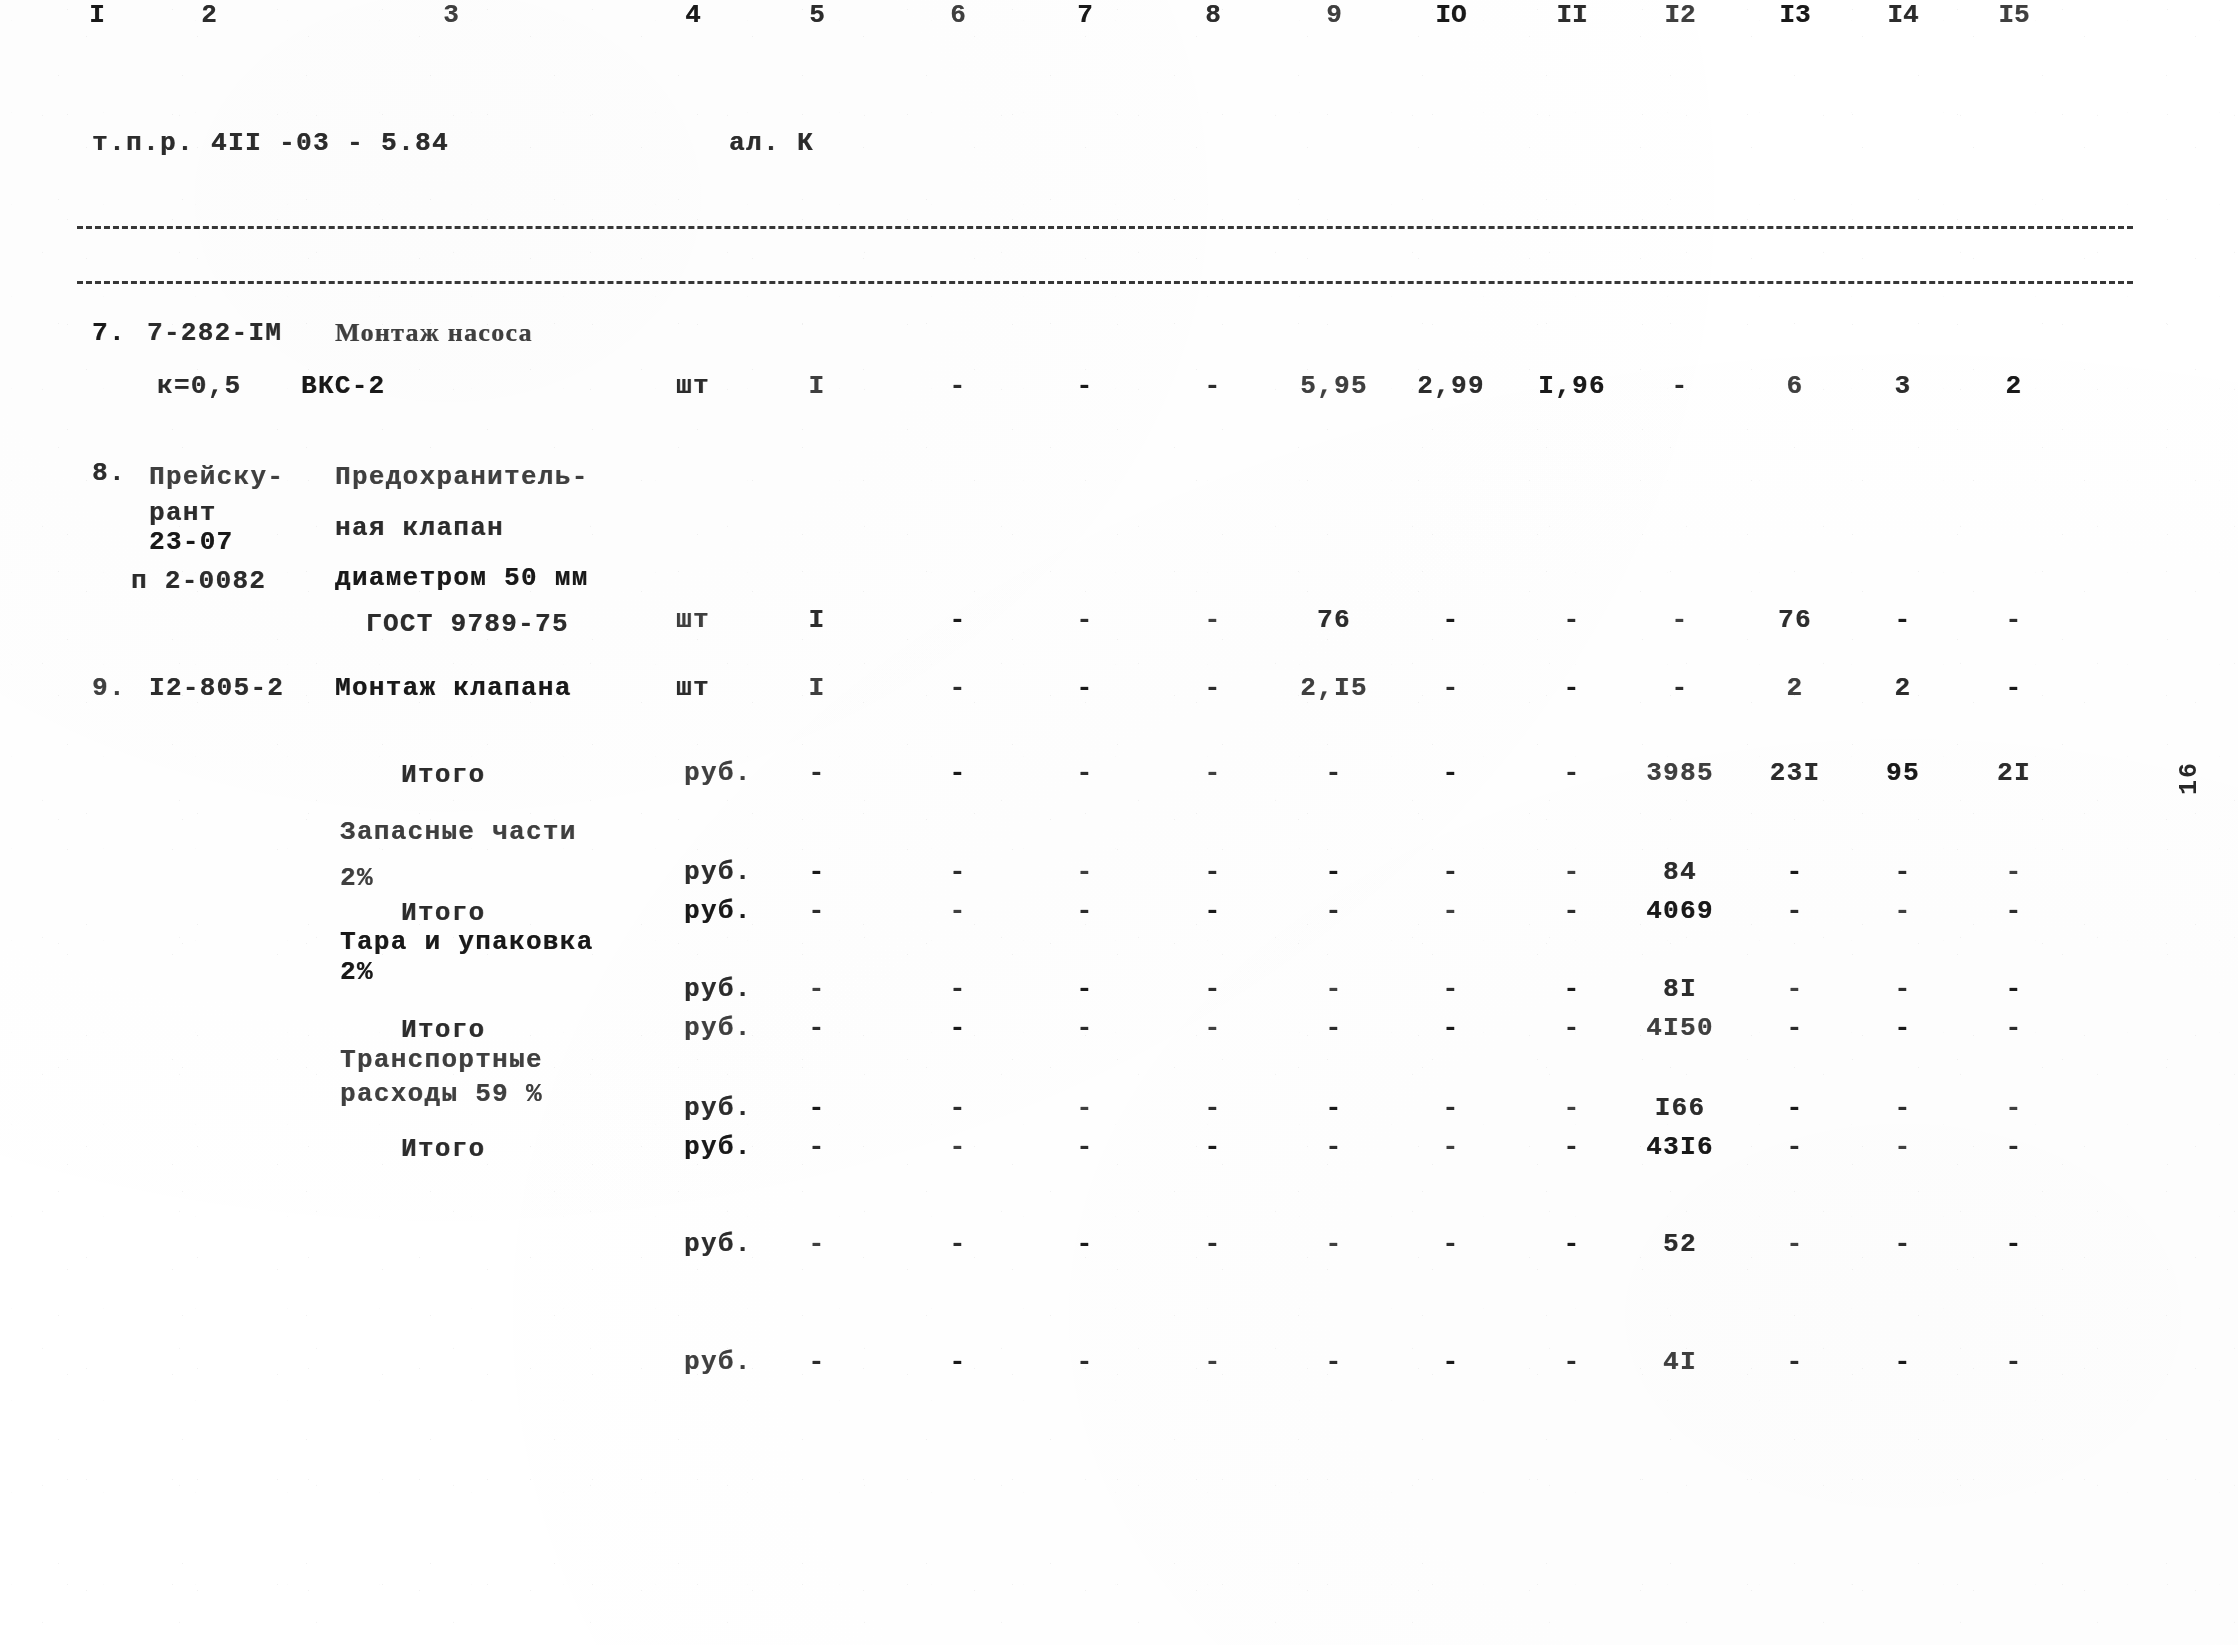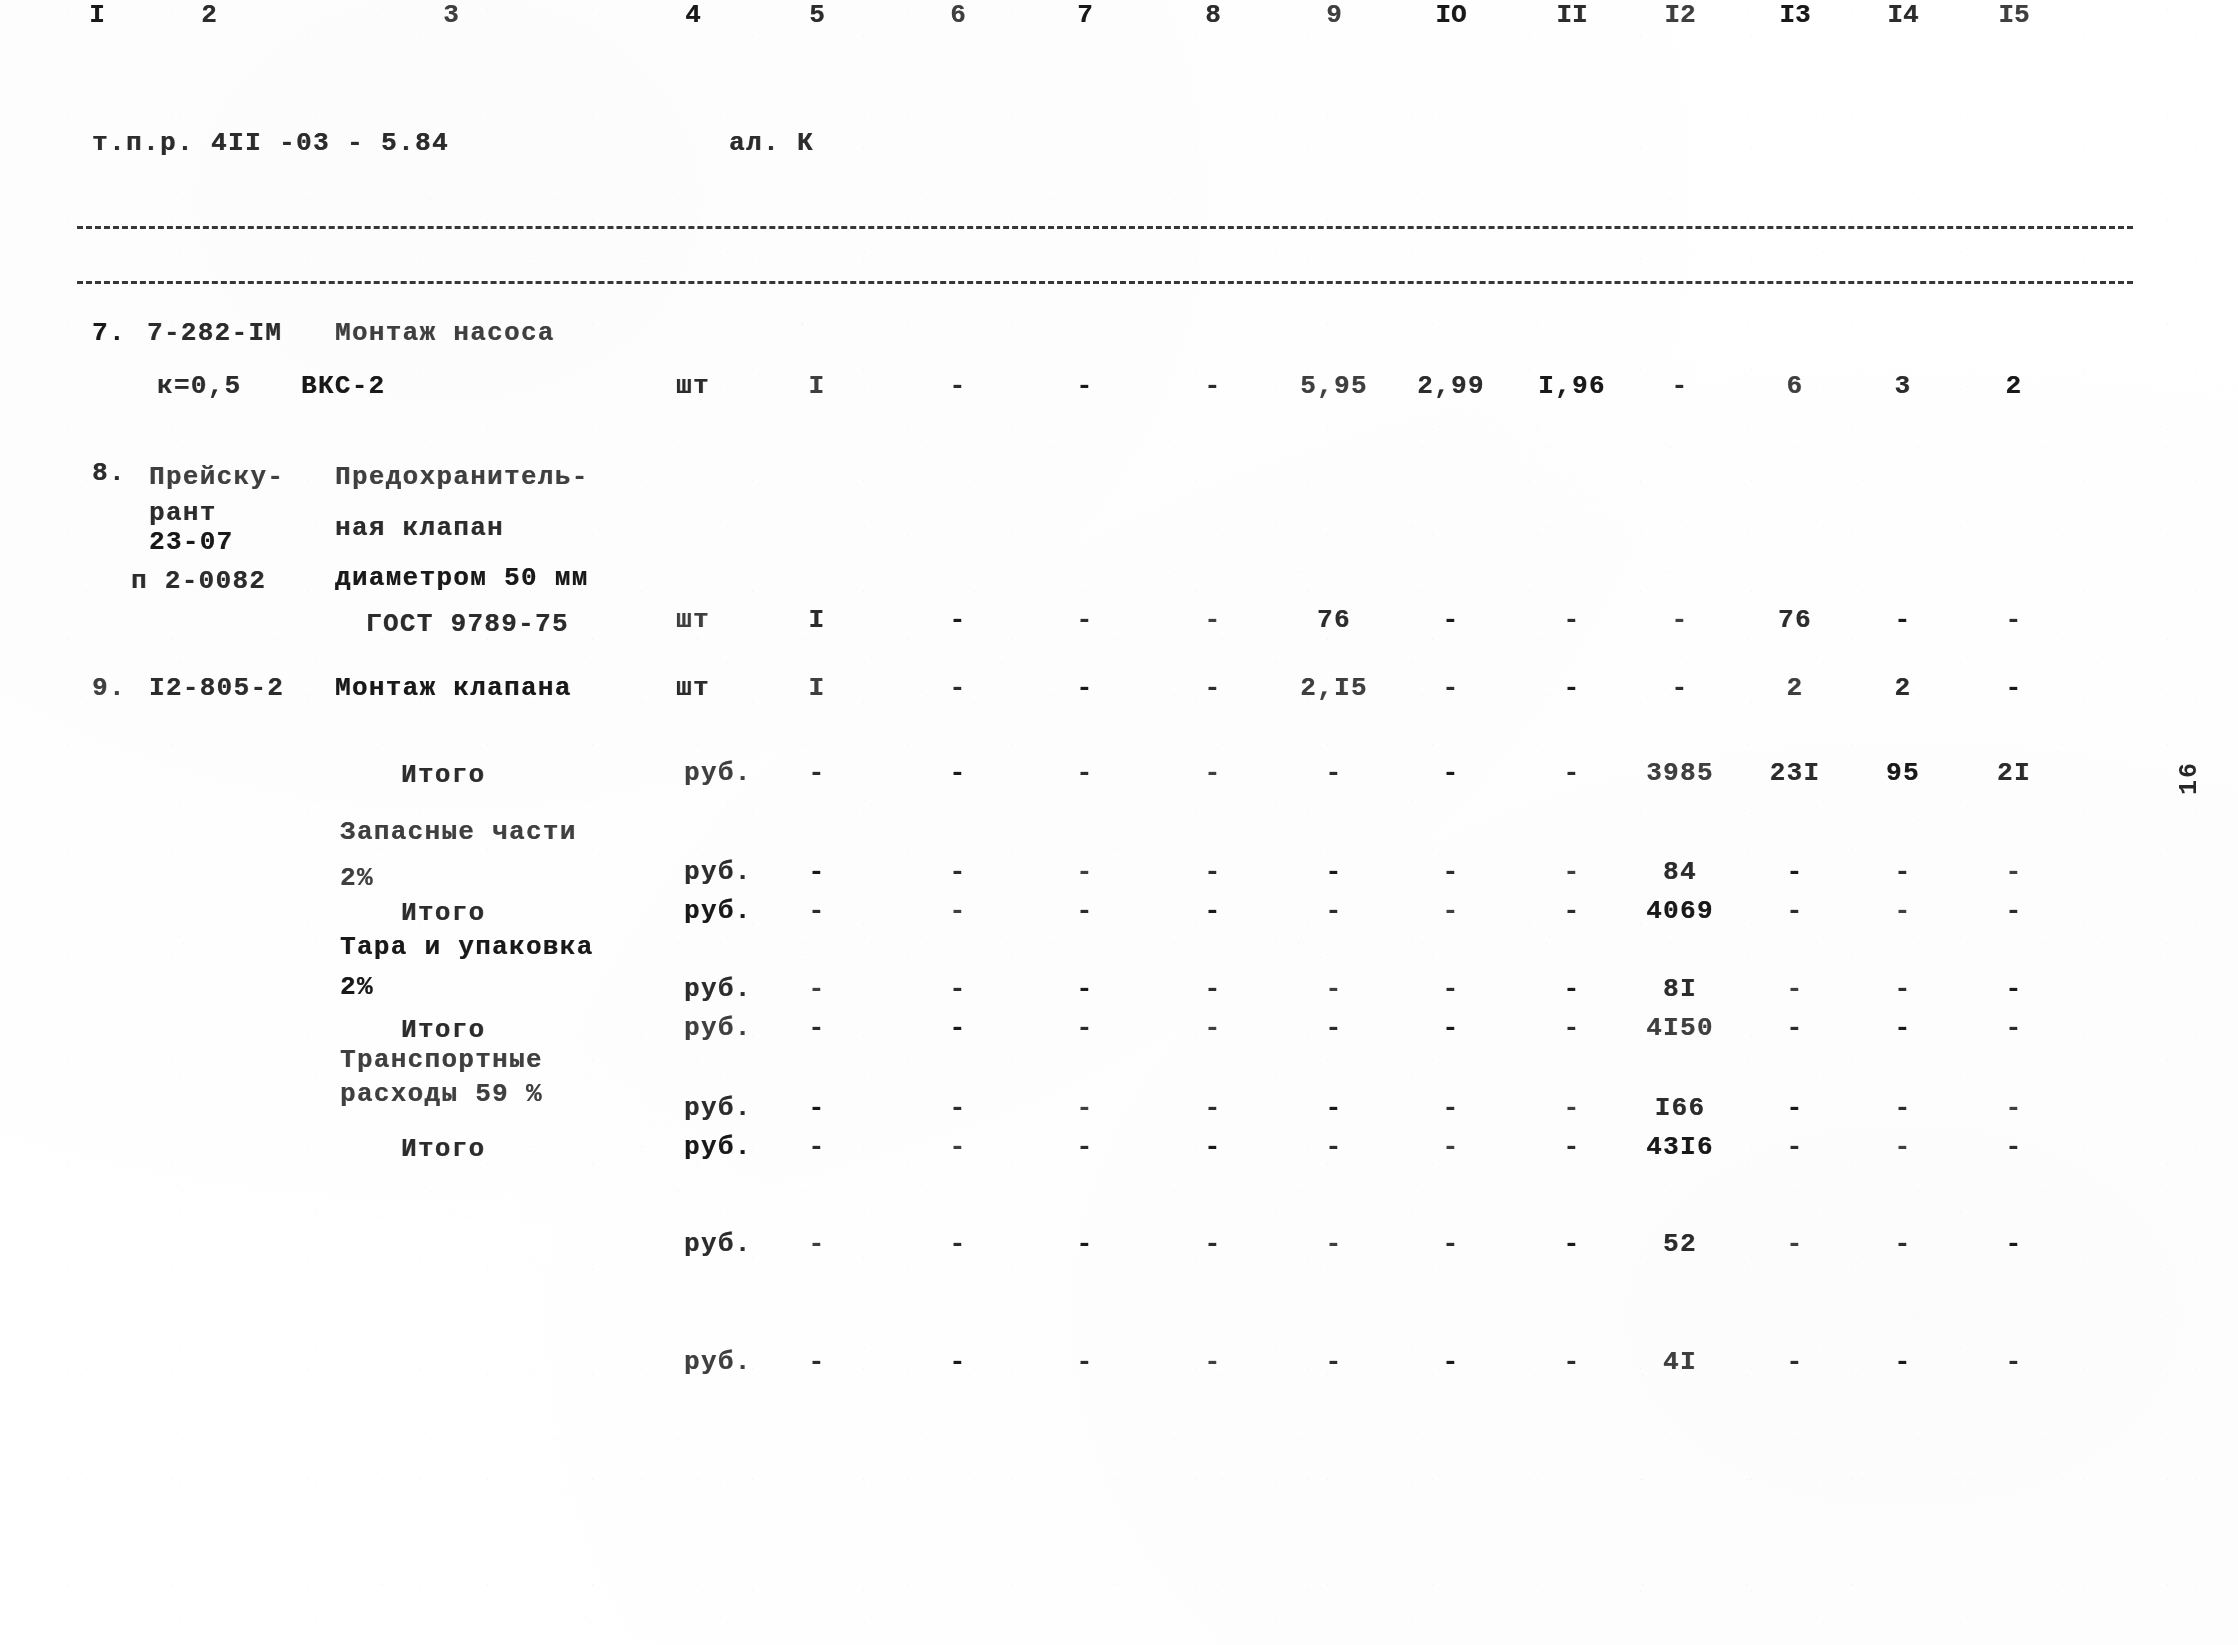--- a/index.html
+++ b/index.html
@@ -178,21 +178,21 @@
       <span class="colnum ink-b" style="left: 1572px;">II</span>
       <span class="colnum ink-c" style="left: 1680px;">I2</span>
       <span class="colnum ink-a" style="left: 1795px;">I3</span>
       <span class="colnum ink-b" style="left: 1903px;">I4</span>
       <span class="colnum ink-c" style="left: 2014px;">I5</span>
     </div>
 
   <div id="table-body">
       <div class="cell lft ink-a" style="left: 92px; top: 318px;">7.</div>
       <div class="cell lft ink-b" style="left: 147px; top: 318px;">7-282-IМ</div>
-      <div class="cell lft ink-c" style="left: 335px; top: 318px;">Монтаж насоса</div>
+      <div class="cell lft ink-c" style="left: 335px; top: 318px; font-family: Liberation Serif, serif;">Монтаж насоса</div>
       <div class="cell lft ink-b" style="left: 157px; top: 371px;">к=0,5</div>
       <div class="cell lft ink-a" style="left: 301px; top: 371px;">ВКС-2</div>
       <div class="cell ctr ink-b" style="left: 693px; top: 371px;">шт</div>
       <div class="cell ctr ink-c" style="left: 817px; top: 371px;">I</div>
       <div class="cell ctr ink-b" style="left: 958px; top: 371px;">-</div>
       <div class="cell ctr ink-a" style="left: 1085px; top: 371px;">-</div>
       <div class="cell ctr ink-b" style="left: 1213px; top: 371px;">-</div>
       <div class="cell ctr ink-c" style="left: 1334px; top: 371px;">5,95</div>
       <div class="cell ctr ink-b" style="left: 1451px; top: 371px;">2,99</div>
       <div class="cell ctr ink-a" style="left: 1572px; top: 371px;">I,96</div>
@@ -269,21 +269,21 @@
       <div class="cell ctr ink-c" style="left: 958px; top: 896px;">-</div>
       <div class="cell ctr ink-b" style="left: 1085px; top: 896px;">-</div>
       <div class="cell ctr ink-a" style="left: 1213px; top: 896px;">-</div>
       <div class="cell ctr ink-b" style="left: 1334px; top: 896px;">-</div>
       <div class="cell ctr ink-c" style="left: 1451px; top: 896px;">-</div>
       <div class="cell ctr ink-b" style="left: 1572px; top: 896px;">-</div>
       <div class="cell ctr ink-a" style="left: 1680px; top: 896px;">4069</div>
       <div class="cell ctr ink-b" style="left: 1795px; top: 896px;">-</div>
       <div class="cell ctr ink-c" style="left: 1903px; top: 896px;">-</div>
       <div class="cell ctr ink-b" style="left: 2014px; top: 896px;">-</div>
-      <div class="desc ink-a" style="left: 340px; top: 927px; line-height: 40px;">Тара и упаковка
+      <div class="desc ink-a" style="left: 340px; top: 927px; line-height: 30px;">Тара и упаковка
 2%</div>
       <div class="cell lft ink-b" style="left: 684px; top: 974px;">руб.</div>
       <div class="cell ctr ink-c" style="left: 817px; top: 974px;">-</div>
       <div class="cell ctr ink-b" style="left: 958px; top: 974px;">-</div>
       <div class="cell ctr ink-a" style="left: 1085px; top: 974px;">-</div>
       <div class="cell ctr ink-b" style="left: 1213px; top: 974px;">-</div>
       <div class="cell ctr ink-c" style="left: 1334px; top: 974px;">-</div>
       <div class="cell ctr ink-b" style="left: 1451px; top: 974px;">-</div>
       <div class="cell ctr ink-a" style="left: 1572px; top: 974px;">-</div>
       <div class="cell ctr ink-b" style="left: 1680px; top: 974px;">8I</div>

